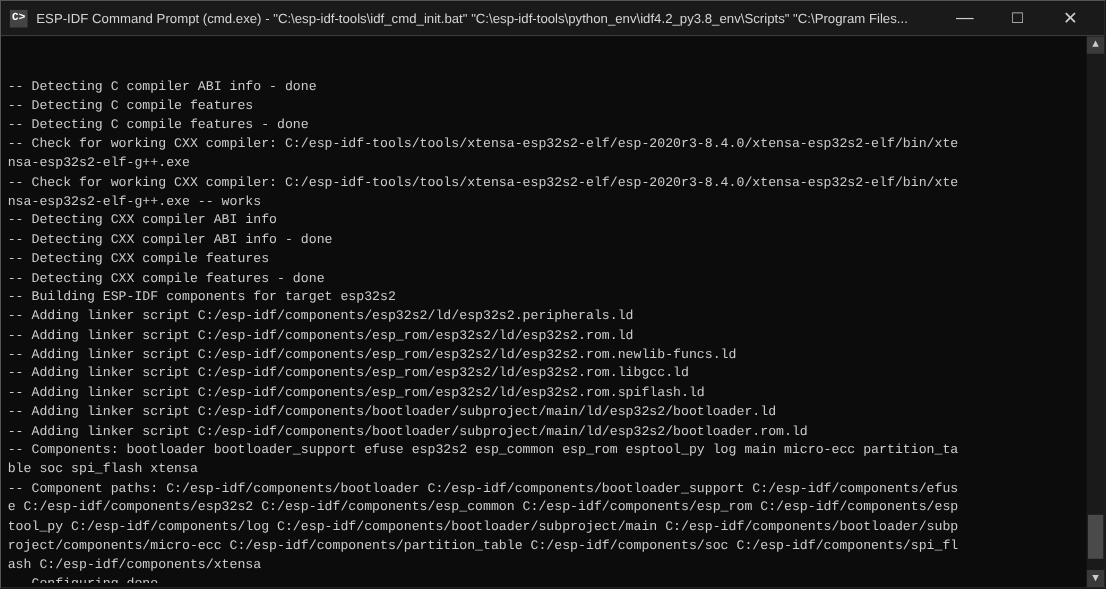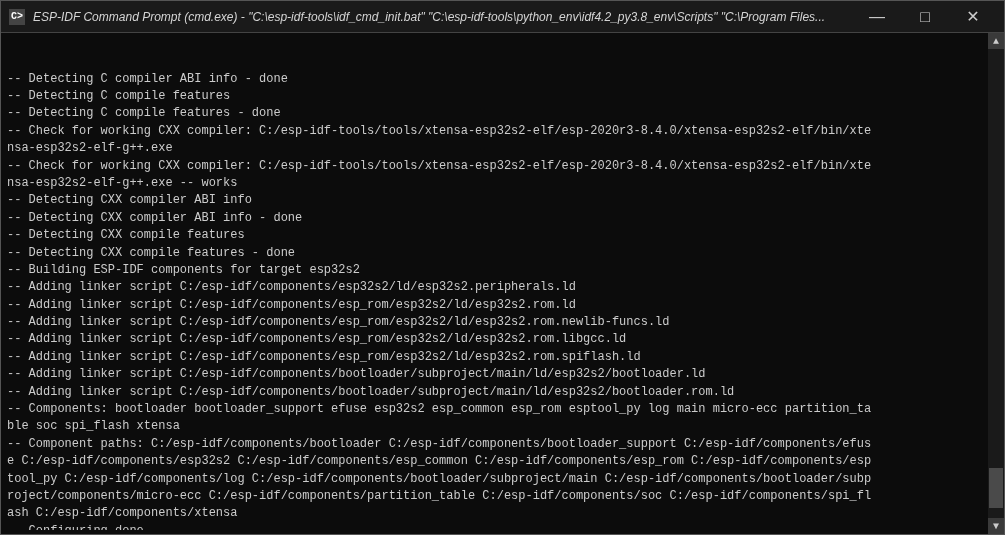--- a/index.html
+++ b/index.html
@@ -49,21 +49,20 @@
     }
 
     .title-bar-text {
       flex: 1;
       color: #d4d4d4;
       font-size: 12px;
       font-family: 'Segoe UI', Arial, sans-serif;
       white-space: nowrap;
       overflow: hidden;
       text-overflow: ellipsis;
-      font-style: italic;
     }
 
     .title-bar-buttons {
       display: flex;
       gap: 2px;
       flex-shrink: 0;
     }
 
     .title-btn {
       width: 46px;

